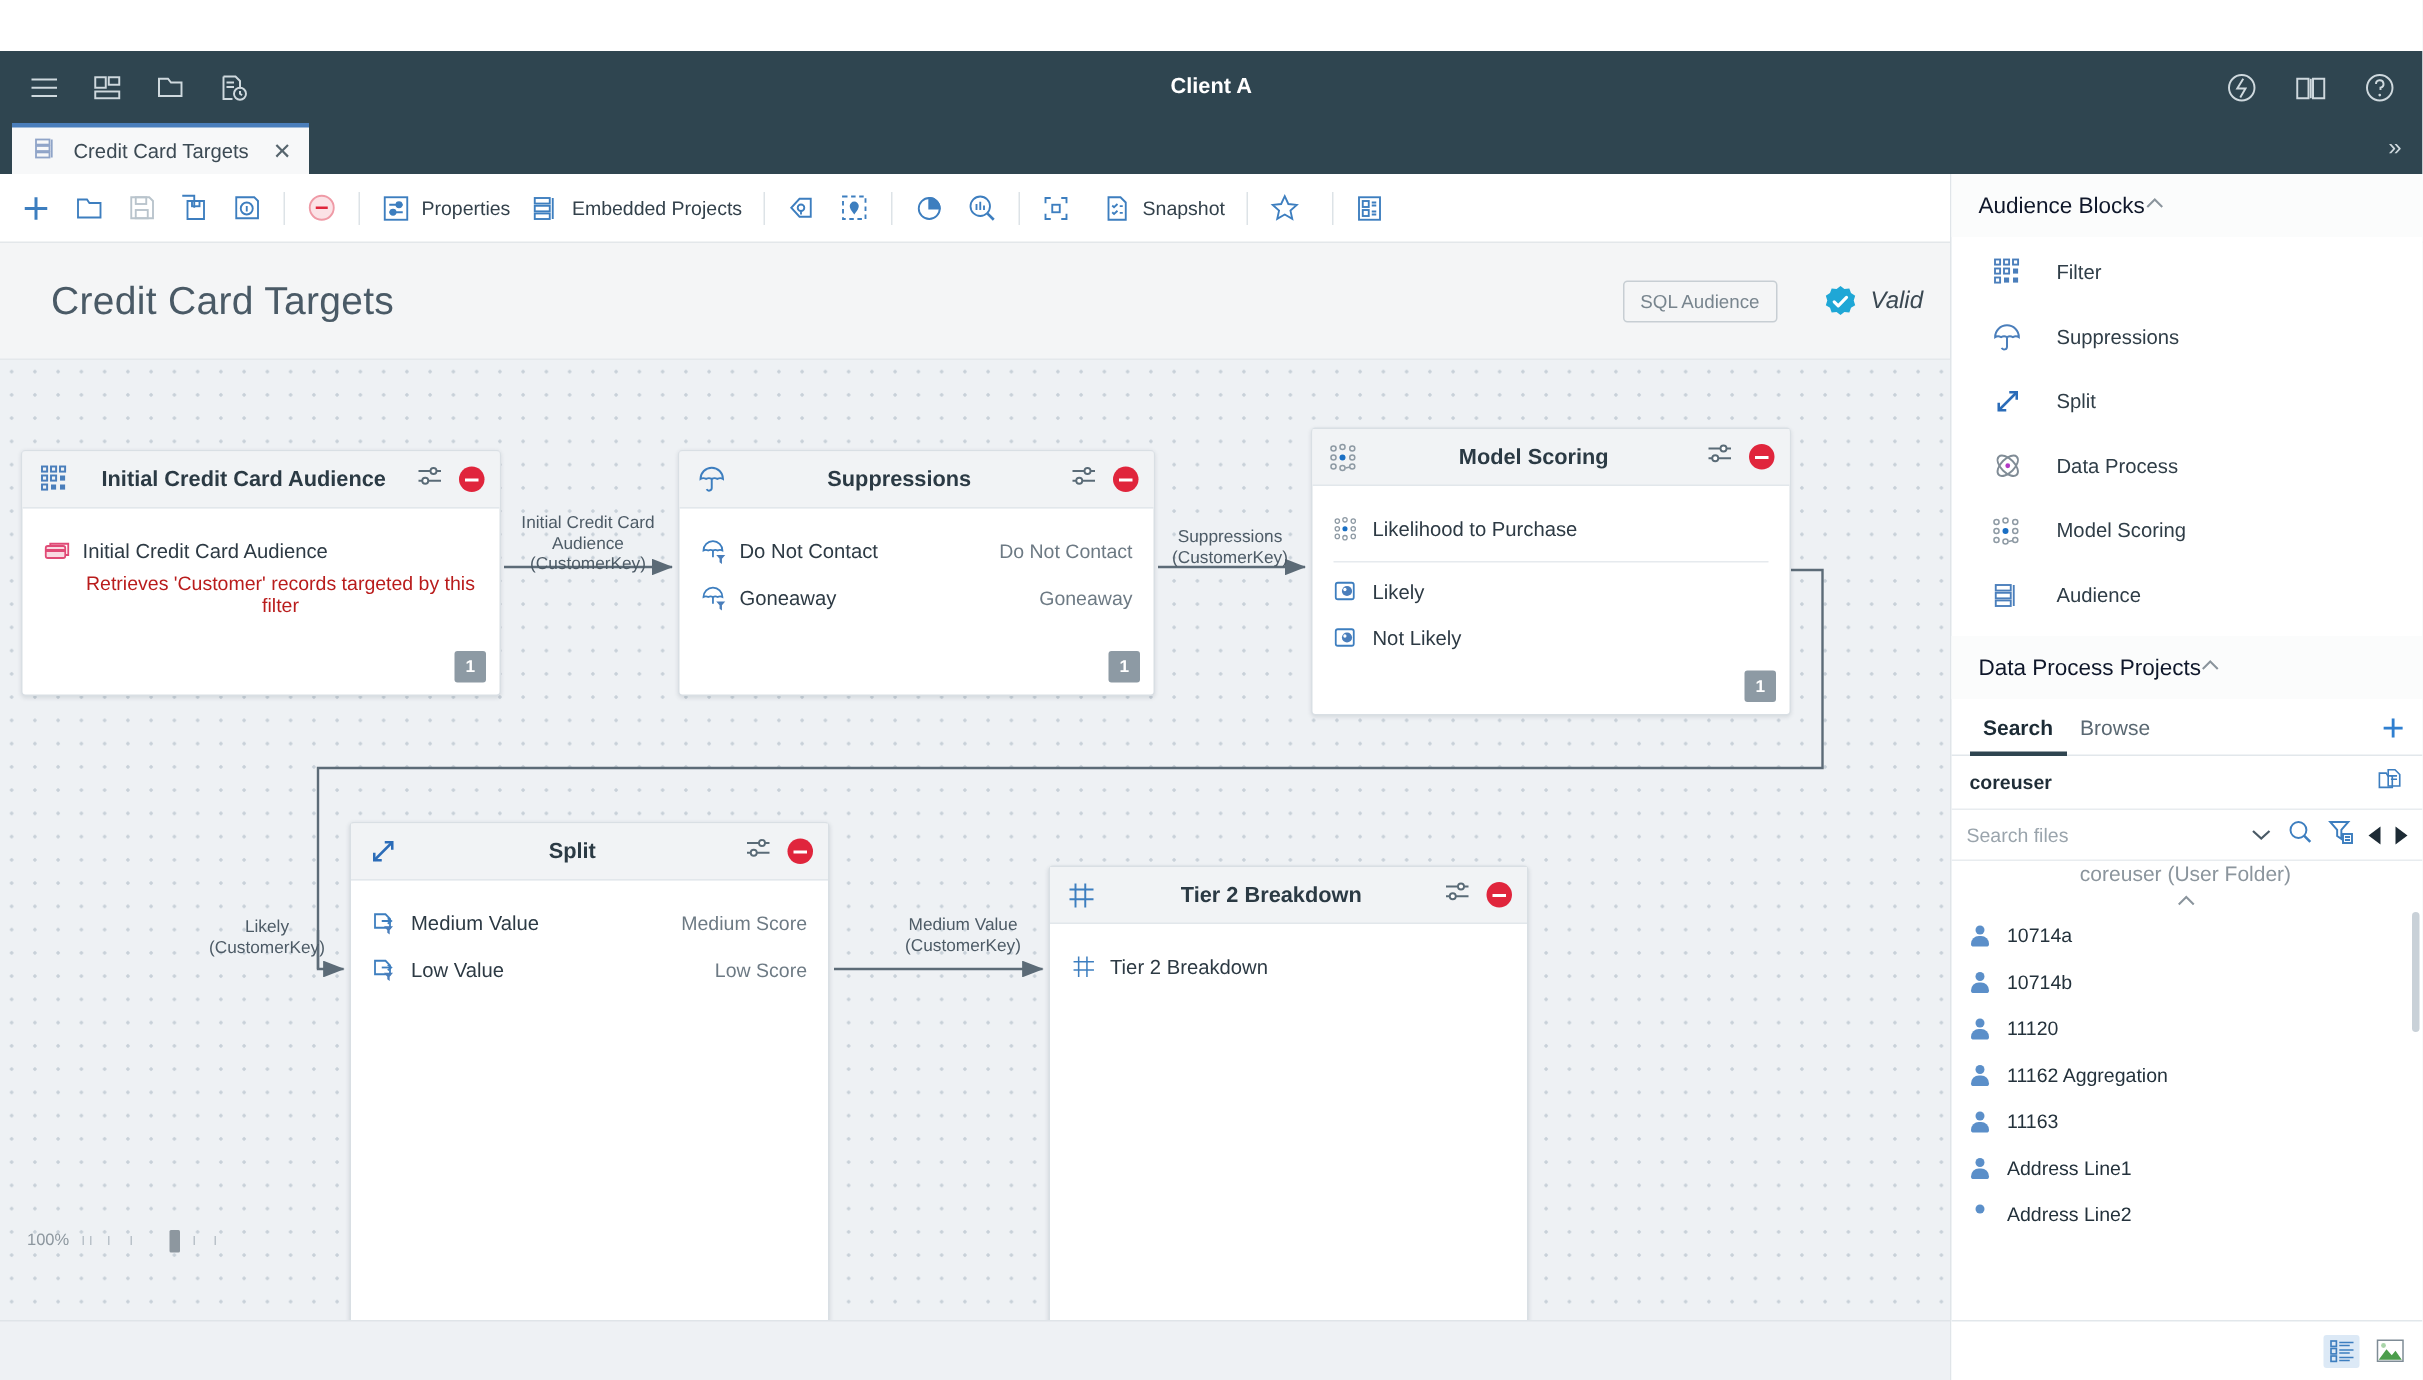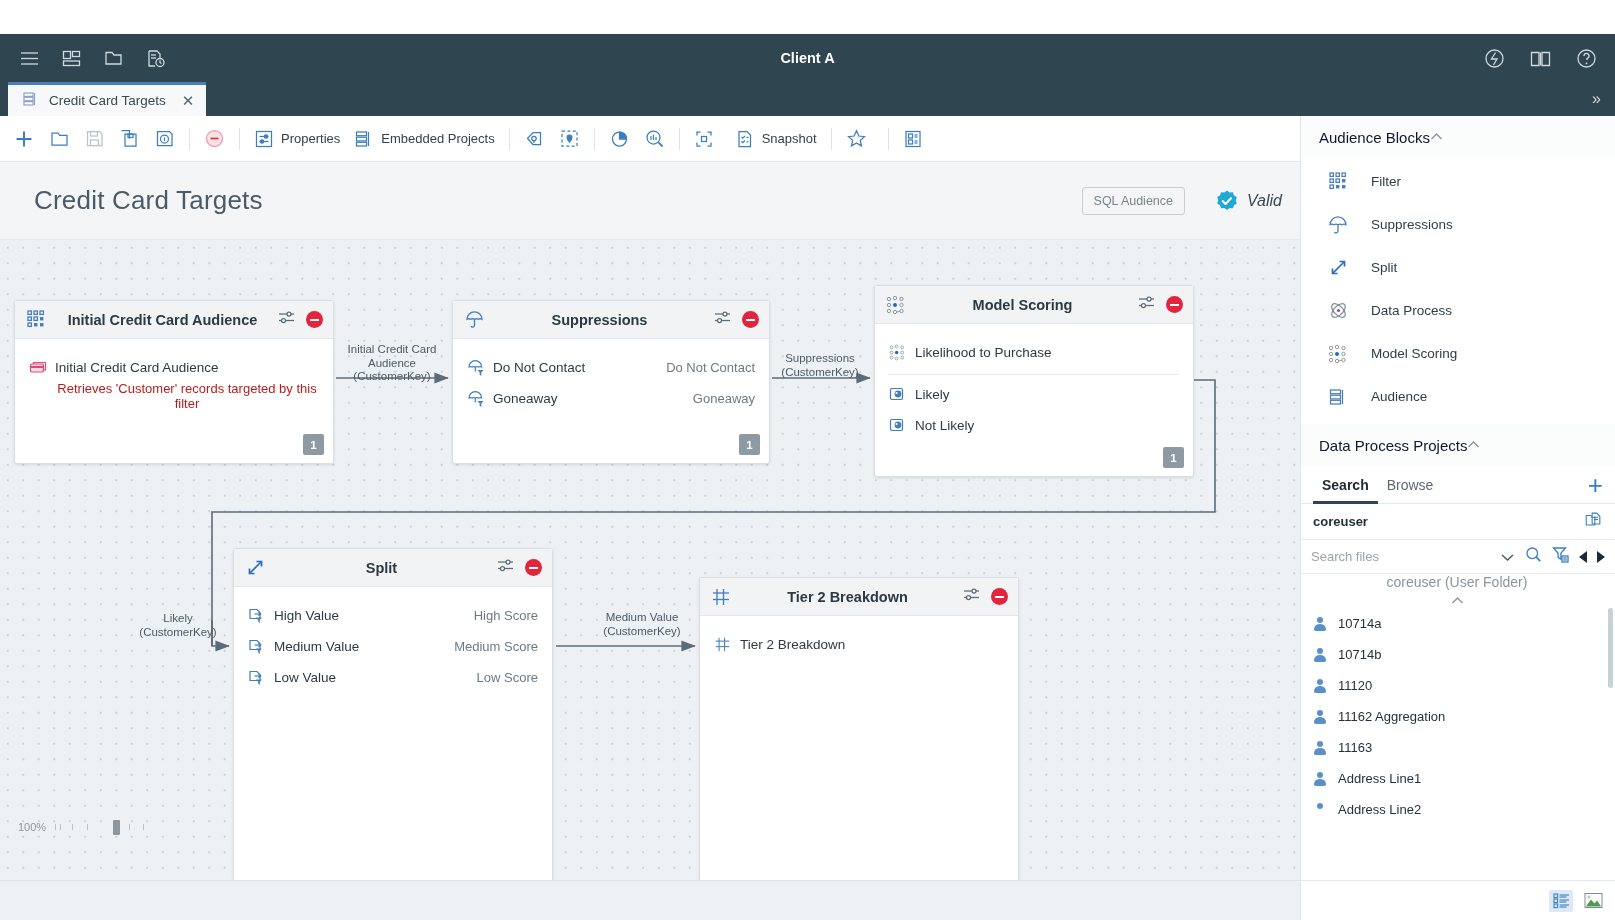--- a/index.html
+++ b/index.html
@@ -700,32 +700,20 @@
       <div class="node-body">
         <div class="row">
           <span class="ri">
             <svg width="18" height="18" viewBox="0 0 18 18">
                 <path d="M2 2.5h7l3 3v6H2z"></path>
                 <path d="M6.5 7h6"></path>
                 <path d="M10.5 5.2 12.8 7l-2.3 1.8" fill="none"></path>
                 <path d="M8 10.5h6l-2.2 2.6V16l-1.6-1.2v-1.7z" fill="#4a7ebb" stroke="none"></path>
               </svg>
           </span>
-          <span class="rl">High Value</span>
-          <span class="rr">High Score</span>
-        </div>
-        <div class="row">
-          <span class="ri">
-            <svg width="18" height="18" viewBox="0 0 18 18">
-                <path d="M2 2.5h7l3 3v6H2z"></path>
-                <path d="M6.5 7h6"></path>
-                <path d="M10.5 5.2 12.8 7l-2.3 1.8" fill="none"></path>
-                <path d="M8 10.5h6l-2.2 2.6V16l-1.6-1.2v-1.7z" fill="#4a7ebb" stroke="none"></path>
-              </svg>
-          </span>
           <span class="rl">Medium Value</span>
           <span class="rr">Medium Score</span>
         </div>
         <div class="row">
           <span class="ri">
             <svg width="18" height="18" viewBox="0 0 18 18">
                 <path d="M2 2.5h7l3 3v6H2z"></path>
                 <path d="M6.5 7h6"></path>
                 <path d="M10.5 5.2 12.8 7l-2.3 1.8" fill="none"></path>
                 <path d="M8 10.5h6l-2.2 2.6V16l-1.6-1.2v-1.7z" fill="#4a7ebb" stroke="none"></path>

